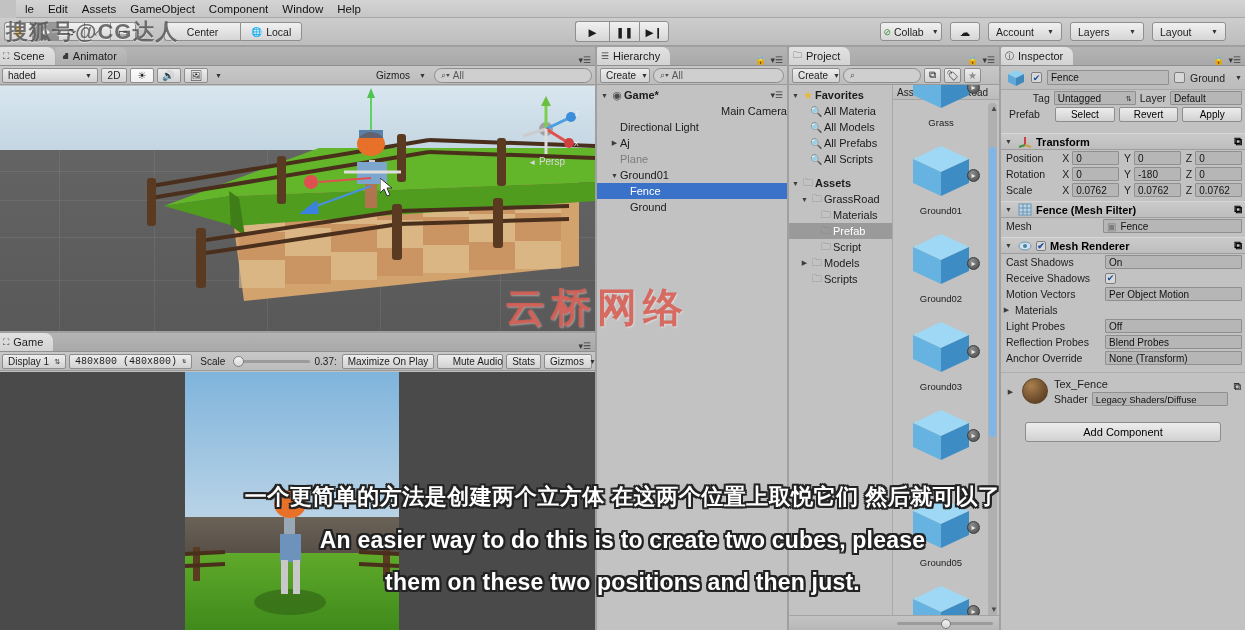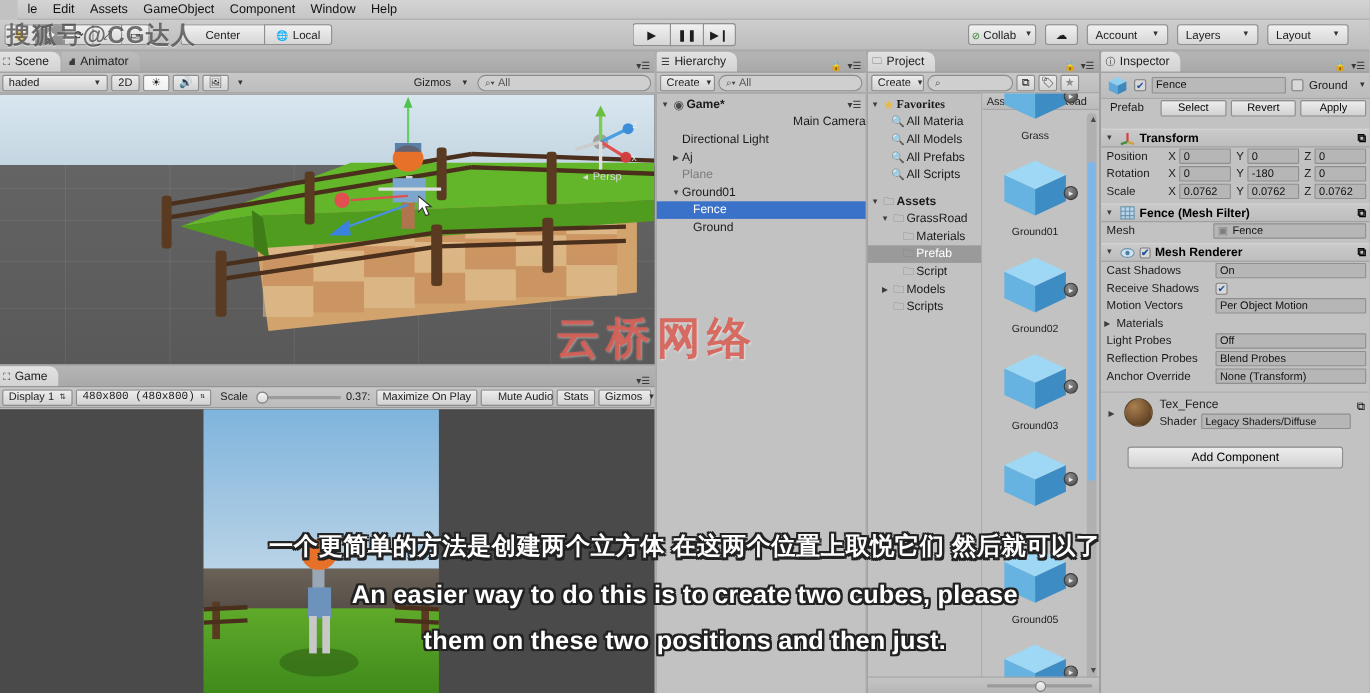--- a/index.html
+++ b/index.html
@@ -539,21 +539,21 @@
         <span style="color:#8d8d8d;">★</span>
       </div>
     </div>
 
     <div style="display:flex; height:547px;">
 
       <div style="width:104px; height:100%; padding-top:2px; overflow:hidden; border-right:1px solid #a8a8a8;" id="project-tree">
           <div class="treerow" style="padding-left: 1px;">
             <span class="tw">▼</span>
             <span class="ticon" style="color: rgb(232, 185, 58);">★</span>
-            <span style="font-weight: bold; font-family: Liberation Serif, serif;">Favorites</span>
+            <span style="font-weight: bold;">Favorites</span>
           </div>
           <div class="treerow" style="padding-left: 10px;">
             <span class="tw"></span>
             <span class="ticon" style="color: rgb(232, 185, 58); font-size: 10px;">🔍</span>
             <span>All Materia</span>
           </div>
           <div class="treerow" style="padding-left: 10px;">
             <span class="tw"></span>
             <span class="ticon" style="color: rgb(232, 185, 58); font-size: 10px;">🔍</span>
             <span>All Models</span>
@@ -685,20 +685,31 @@
           <polygon points="2,6 10,10 10,18 2,14" fill="#5fa8d8"></polygon>
           <polygon points="18,6 10,10 10,18 18,14" fill="#3f88bb"></polygon>
         </svg>
         <div class="cb">✔</div>
         <div class="field" style="flex:1; height:15px; background:#b9b9b9;">Fence</div>
         <div class="cb"></div>
         <div class="lbl">Ground</div>
         <span class="caret">▼</span>
       </div>
 
+      <div class="row" style="justify-content:flex-end; gap:4px;">
+        <div class="lbl">Tag</div>
+        <div class="field" style="width:82px; justify-content:space-between;">
+          <span>Untagged</span>
+          <span class="caret">⇅</span>
+        </div>
+        <div class="lbl">Layer</div>
+        <div class="field" style="width:72px;">
+          <span>Default</span>
+        </div>
+      </div>
 
       <div class="row" style="gap:4px; padding-left:8px;">
         <div class="lbl" style="width:42px;">Prefab</div>
         <div class="btn3">Select</div>
         <div class="btn3">Revert</div>
         <div class="btn3">Apply</div>
       </div>
 
       <div class="comp-header" style="margin-top:11px;">
         <span class="tw">▼</span>

